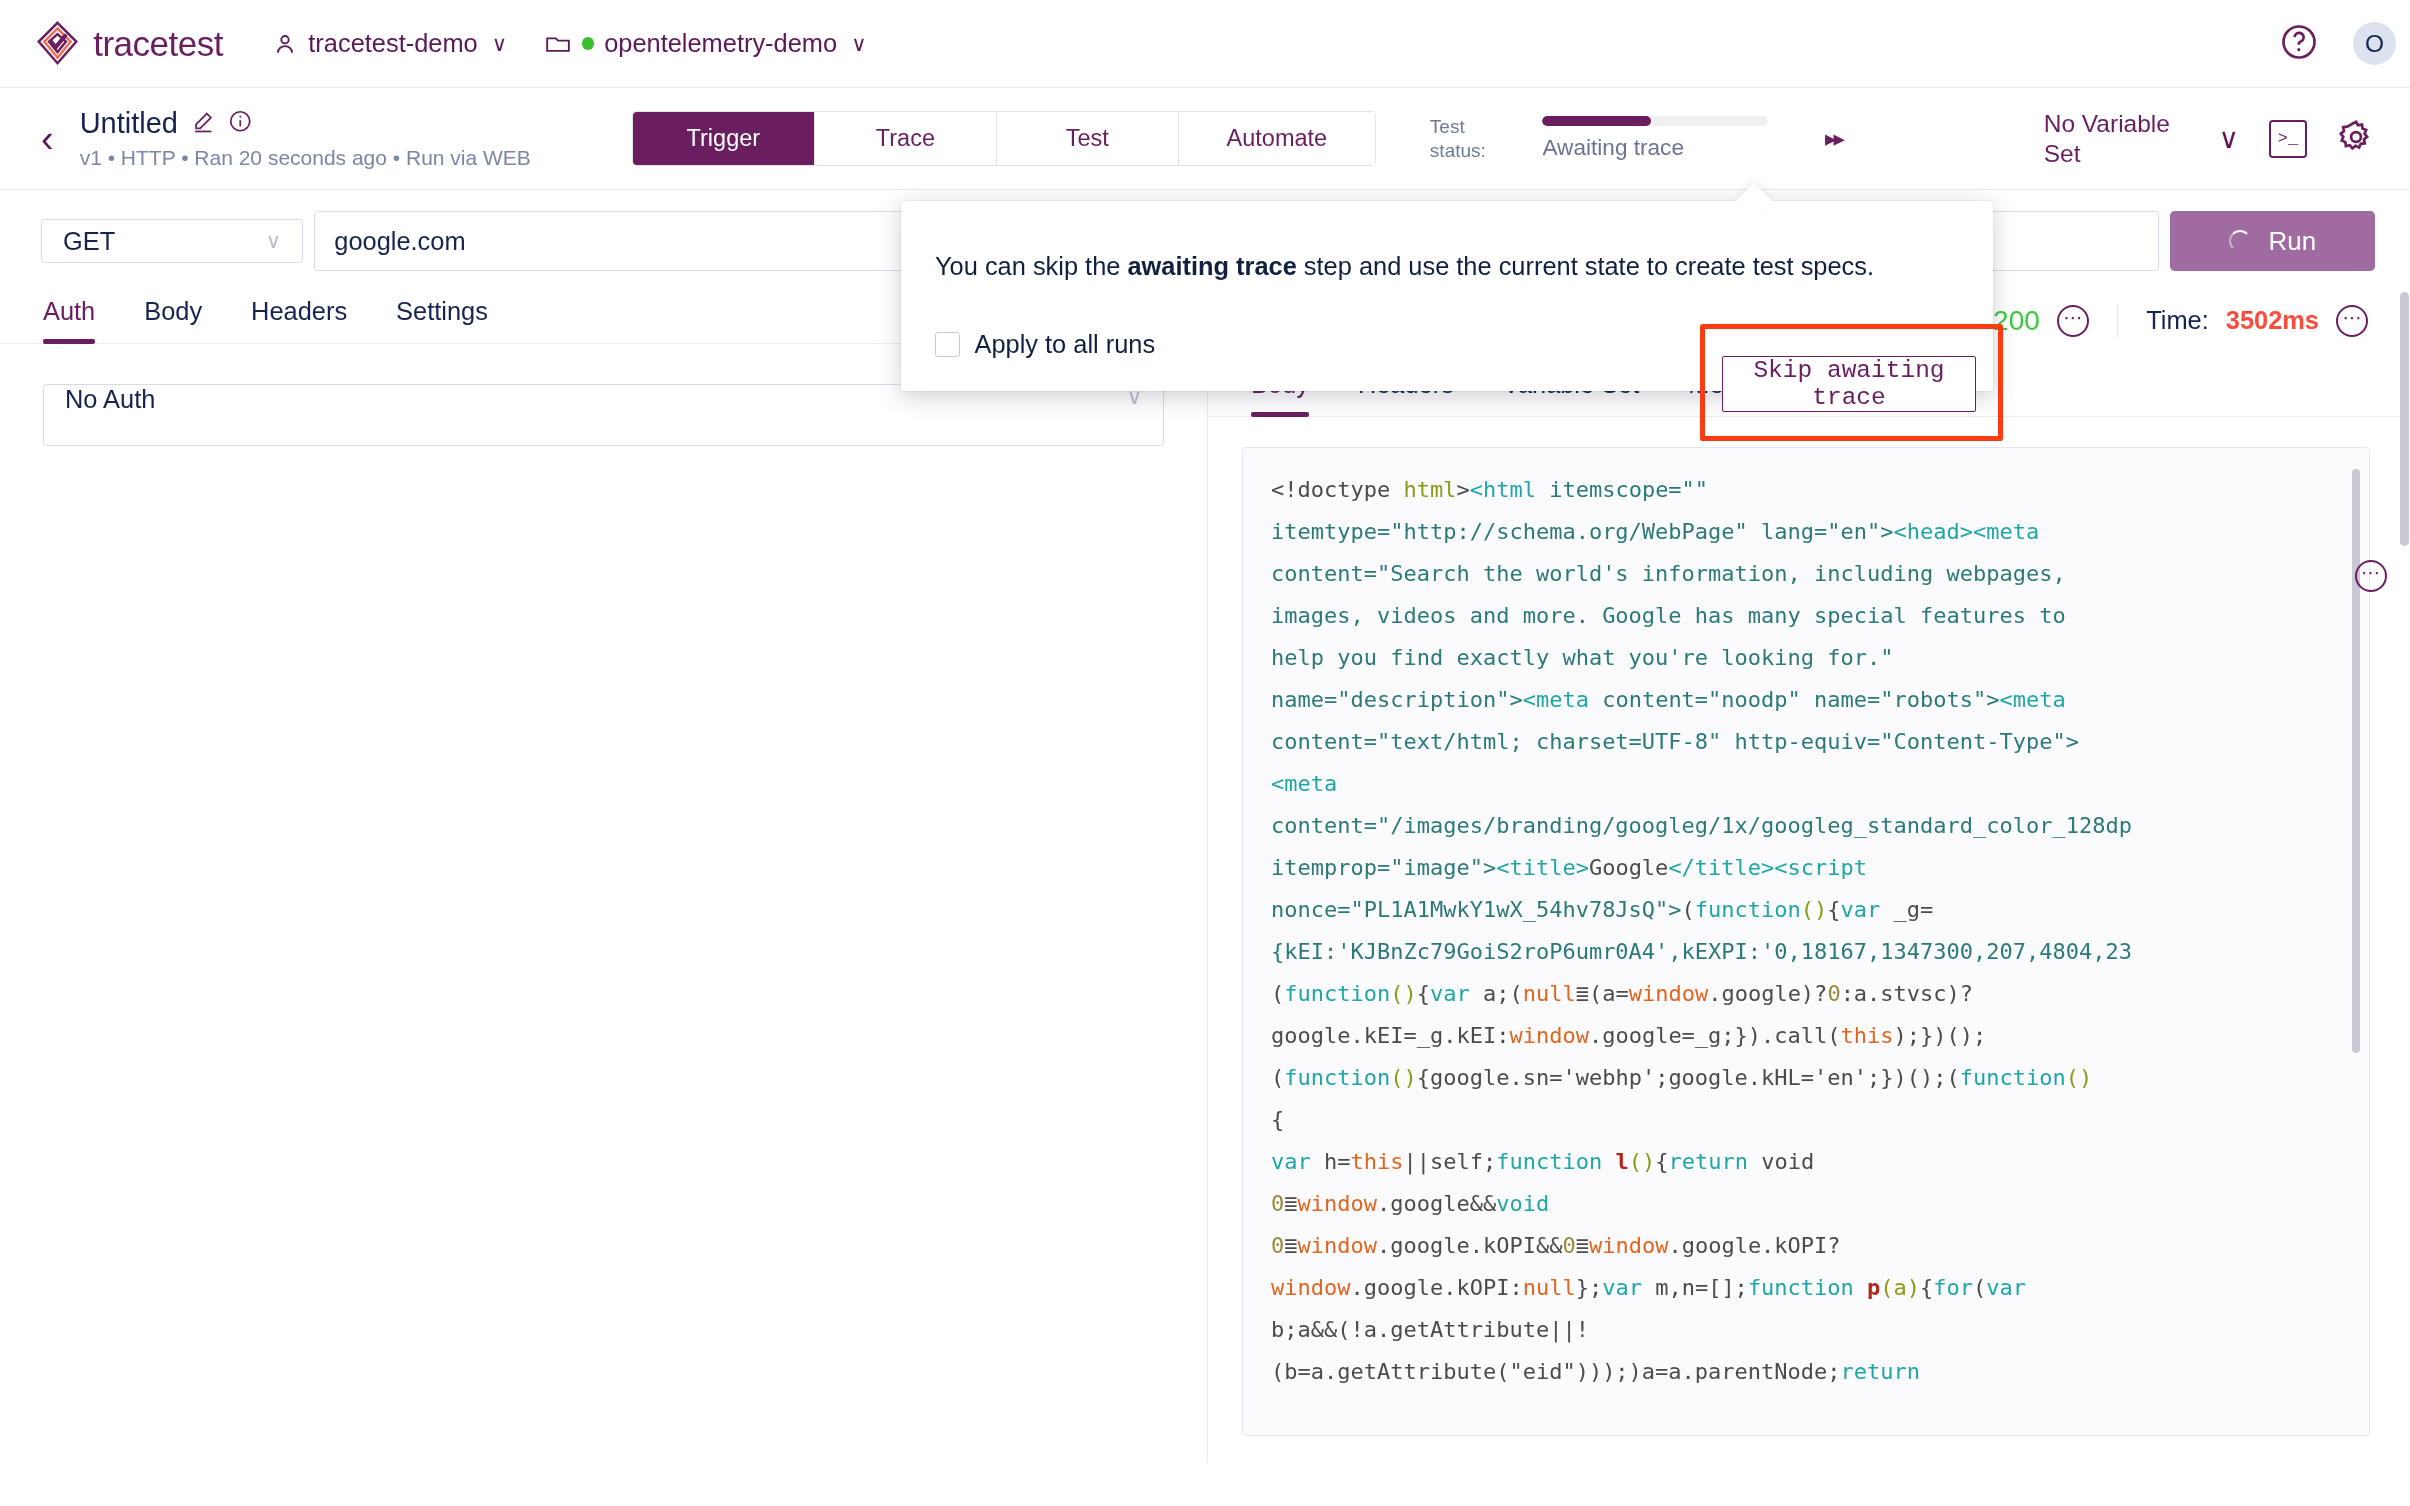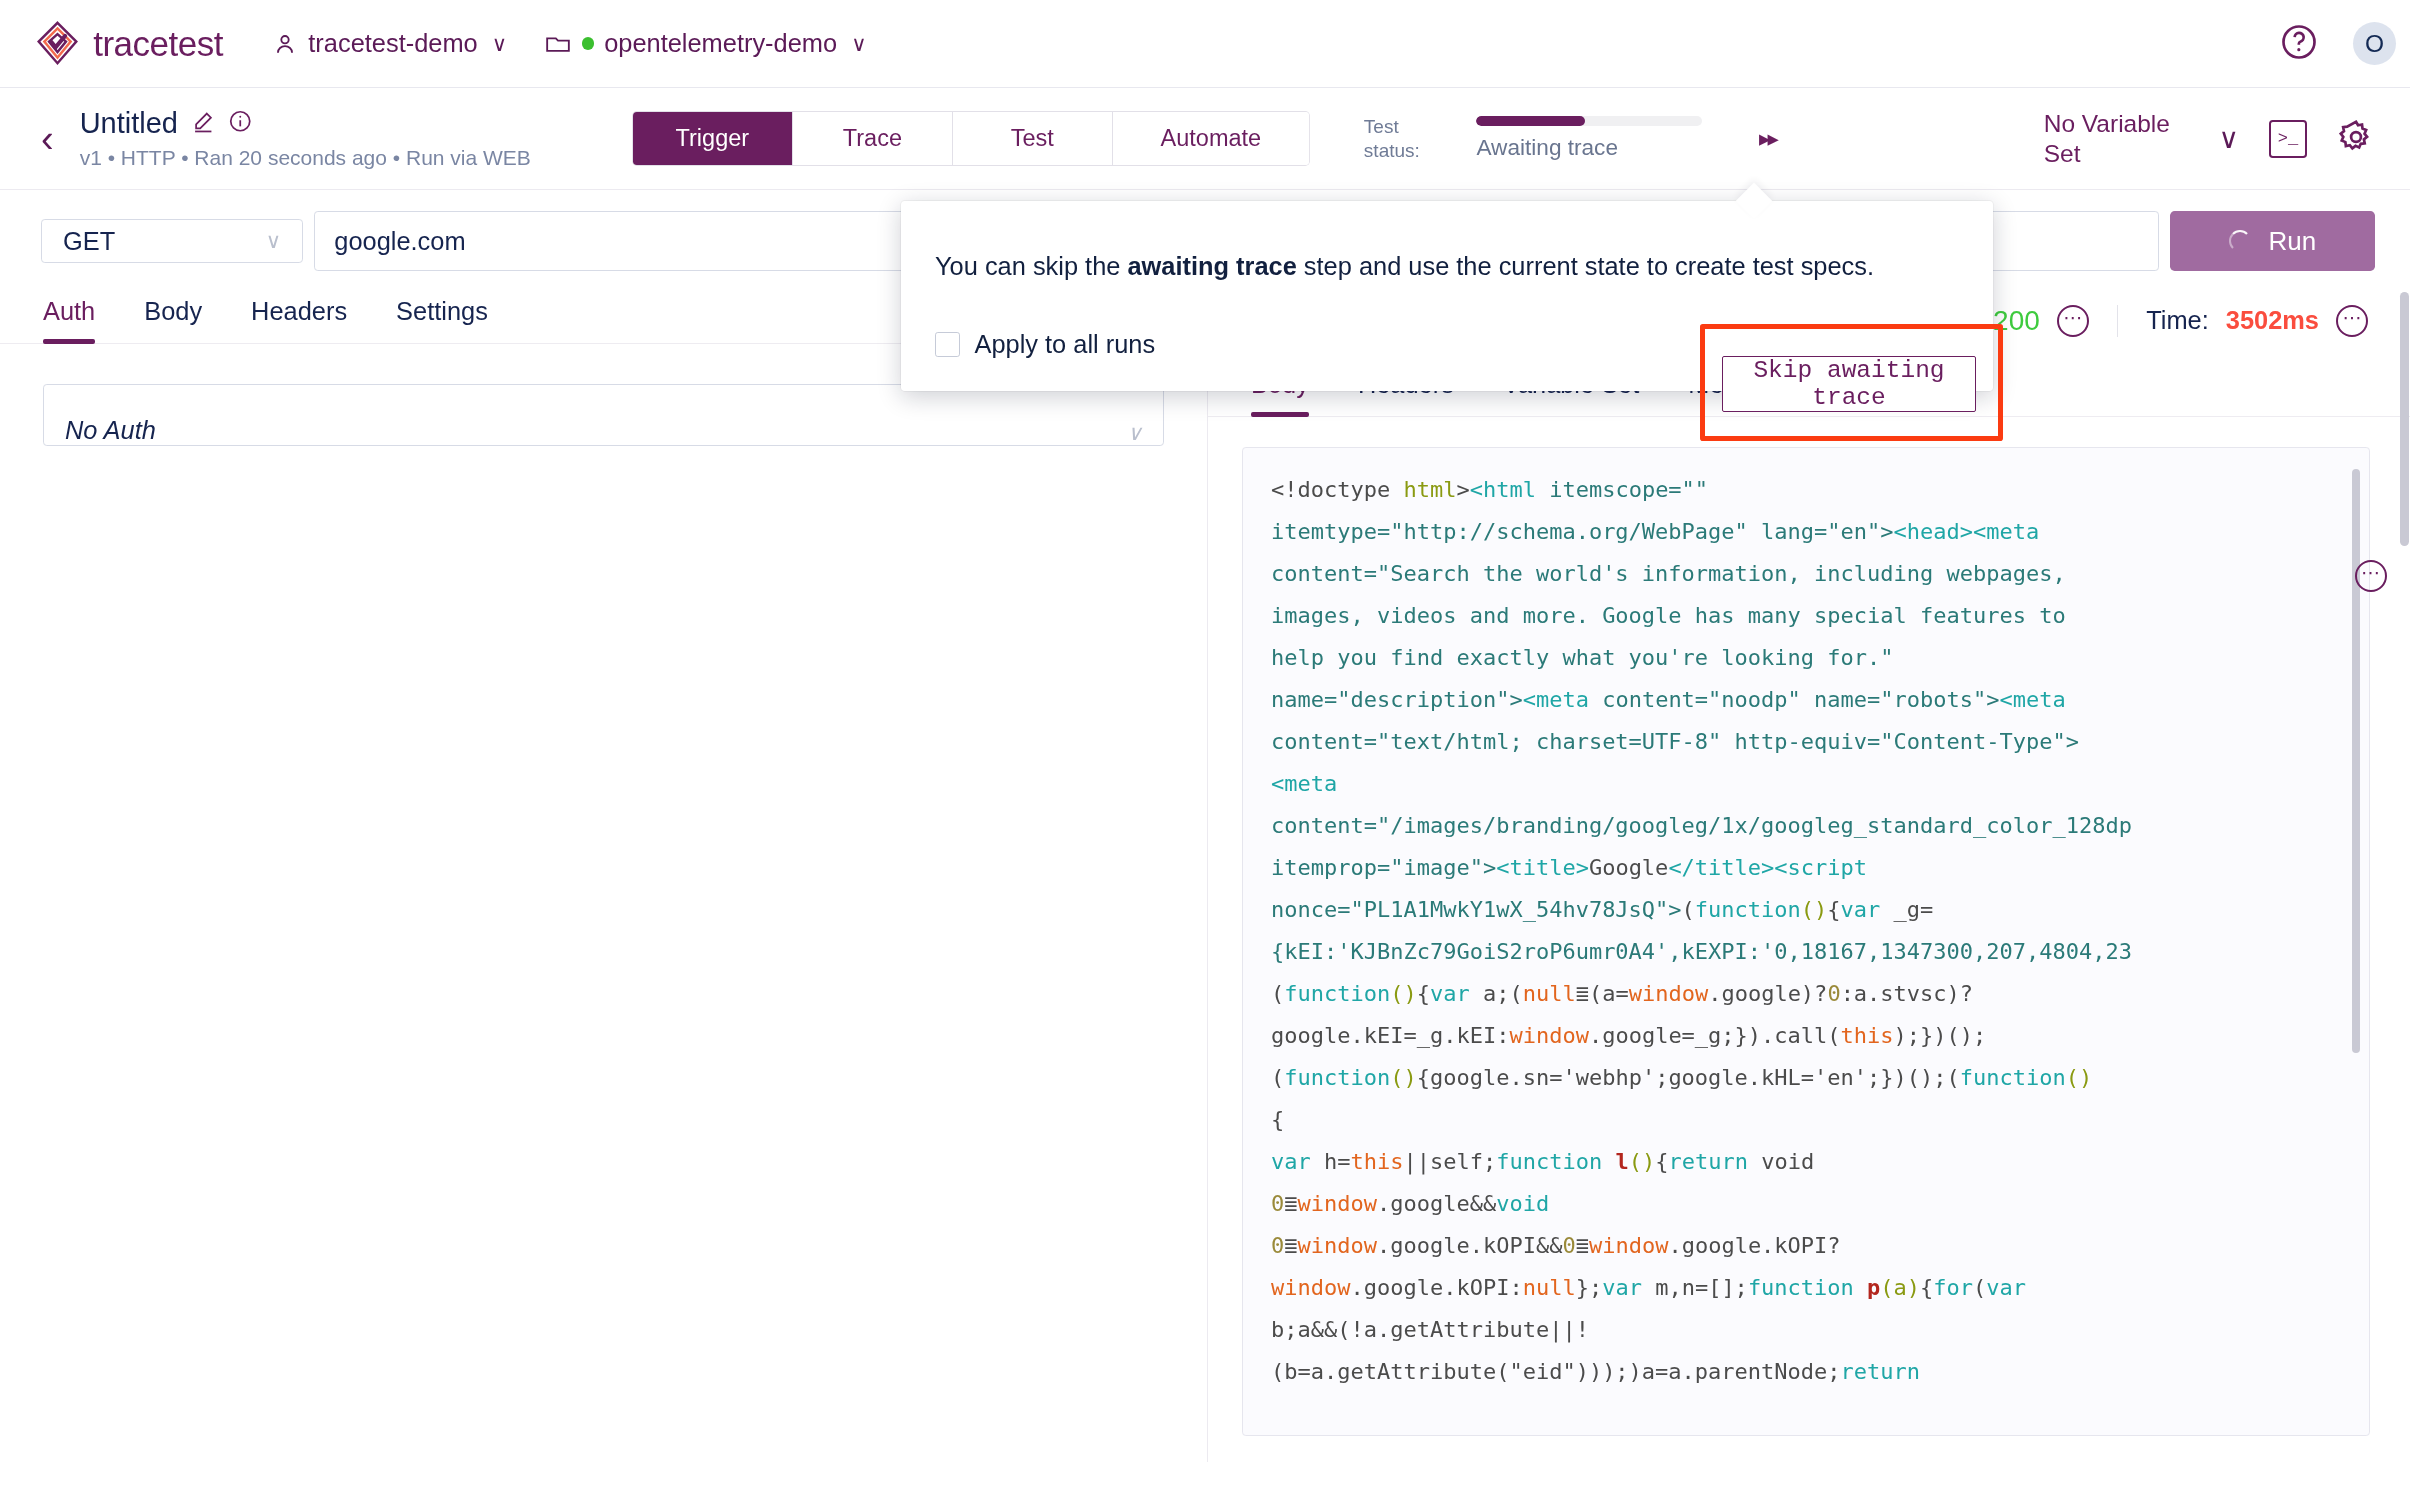--- a/index.html
+++ b/index.html
@@ -66,21 +66,21 @@
 
   .tabgroup {
     display: flex; margin-left: 102px;
     border-radius: 3.8px; overflow: hidden;
     box-shadow: 0 0 0 0.9px #e2e0e8;
   }
   .tabgroup button {
     font-family: inherit; font-size: 23.5px;
     background: #fff; color: #6a1e5f;
     border: none; border-right: 0.9px solid #e2e0e8;
-    padding: 13px 0; width: 160px; cursor: pointer;
+    padding: 13px 0; width: 182px; cursor: pointer;
   }
   .tabgroup button:last-child { border-right: none; width: 196px; }
   .tabgroup button.active { background: #6a1e5f; color: #fff; }
 
   .status-block {
     display: flex; align-items: center; gap: 22.6px; margin-left: 55px;
   }
   .status-label {
     font-size: 19px; color: #6f7b96; line-height: 1.25; width: 90px;
   }
@@ -150,22 +150,22 @@
   }
   .subtabs .st.active { color: #6a1e5f; }
   .subtabs .st.active::after {
     content: ""; position: absolute; left: 0; right: 0; bottom: -0.9px;
     height: 4.7px; background: #6a1e5f; border-radius: 1.9px;
   }
 
   .auth-select {
     margin: 40px 43px 0 43px; height: 62px;
     border: 0.9px solid #d7dbe6; border-radius: 3.8px; background: #fff;
-    display: flex; align-items: flex-end; padding: 0 21px;
-    font-size: 25.4px; color: #16244f; font-style: italic;
+    display: flex; align-items: flex-start; padding: 0 21px;
+    font-size: 25.4px; color: #16244f;
   }
   .auth-select .caret { margin-left: auto; color: #b9bfcd; font-size: 21px; }
 
   
   .resp-meta {
     display: flex; align-items: center; justify-content: flex-end;
     gap: 17px; padding: 26px 43px 0 0; height: 73px;
   }
   .code-200 { font-size: 28px; color: #3ecb3e; font-weight: 500; }
   .time-lbl { font-size: 25.4px; color: #16244f; }

